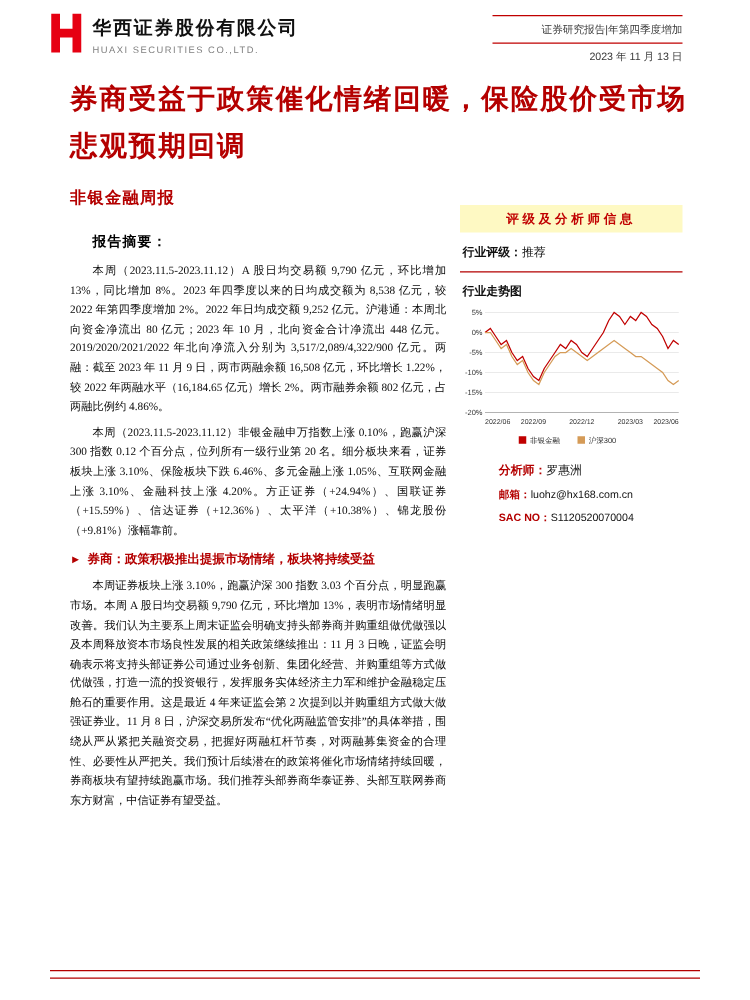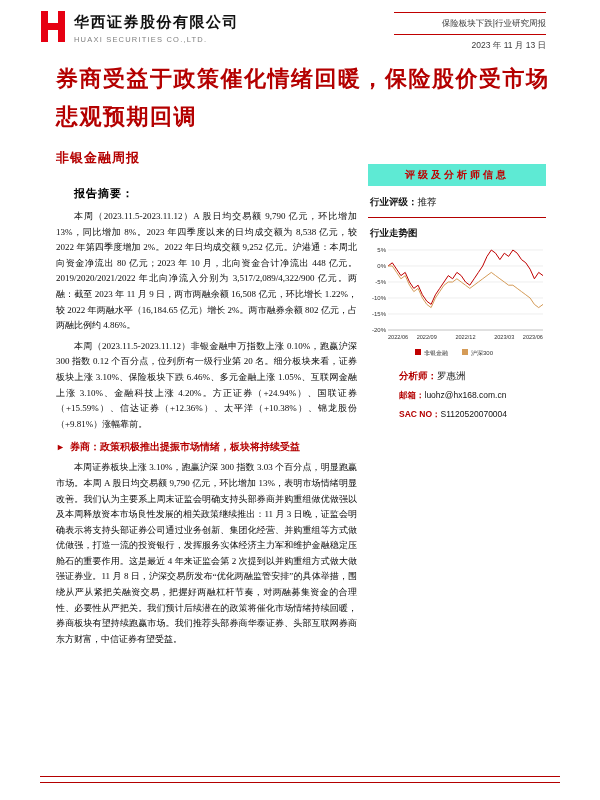--- a/index.html
+++ b/index.html
@@ -30,21 +30,21 @@
   .summary-heading{font-size:11px;font-weight:bold;letter-spacing:1px;padding-left:18px;
                    margin:0 0 8px 0;font-family:"Liberation Sans",sans-serif;}
   .body-p{font-size:9px;line-height:15.6px;text-align:justify;text-indent:2em;margin:0 0 5px 0;color:#0a0a0a;}
   .bullet-line{color:#b40000;font-weight:bold;font-size:10px;line-height:16px;margin:7px 0 5px 0;
                padding-left:18px;text-indent:-18px;text-align:justify;
                font-family:"Liberation Sans",sans-serif;}
   .bullet-arrow{margin-right:5px;font-size:9px;}
 
   
   .sidebar{position:absolute;left:368px;top:164px;width:178px;font-family:"Liberation Sans",sans-serif;}
-  .sb-band{background:#5eead4;color:#c00000;font-size:10px;font-weight:bold;text-align:center;
+  .sb-band{background:#fef9c3;color:#c00000;font-size:10px;font-weight:bold;text-align:center;
            letter-spacing:3px;padding:4px 0;}
   .sb-rating{font-size:9.5px;padding:10px 2px 8px;border-bottom:1px solid #b40000;color:#111;}
   .sb-rating .lab{font-weight:bold;}
   .sb-chart-title{font-size:9.5px;font-weight:bold;padding:9px 2px 4px;color:#111;}
   .sb-chart svg{display:block;}
   .analyst{margin-top:12px;font-size:9.5px;color:#111;}
   .an-row{margin-bottom:7px;margin-left:31px;}
   .an-row .lab{color:#b40000;font-weight:bold;}
   .an-small{font-size:8.5px;}
 
@@ -65,21 +65,21 @@
       <rect x="18" y="1" width="7" height="31" fill="#e60012"></rect>
       <rect x="6" y="13" width="14" height="7" fill="#e60012"></rect>
     </svg>
   </div>
   <div class="company">
     <div class="company-cn">华西证券股份有限公司</div>
     <div class="company-en">HUAXI SECURITIES CO.,LTD.</div>
   </div>
   <div class="hdr-right">
     <div class="rline"></div>
-    <div class="rpt">保险板块下跌|行业研究周报</div>
+    <div class="rpt">证券研究报告|年第四季度增加</div>
     <div class="rline"></div>
     <div class="rdate">2023 年 11 月 13 日</div>
   </div>
 
   <div class="title">券商受益于政策催化情绪回暖，保险股价受市场悲观预期回调</div>
   <div class="badge">非银金融周报</div>
 
   <div class="left-col">
     <div class="summary-heading">报告摘要：</div>
     <p class="body-p">本周（2023.11.5-2023.11.12）A 股日均交易额 9,790 亿元，环比增加 13%，同比增加 8%。2023 年四季度以来的日均成交额为 8,538 亿元，较 2022 年第四季度增加 2%。2022 年日均成交额 9,252 亿元。沪港通：本周北向资金净流出 80 亿元；2023 年 10 月，北向资金合计净流出 448 亿元。2019/2020/2021/2022 年北向净流入分别为 3,517/2,089/4,322/900 亿元。两融：截至 2023 年 11 月 9 日，两市两融余额 16,508 亿元，环比增长 1.22%，较 2022 年两融水平（16,184.65 亿元）增长 2%。两市融券余额 802 亿元，占两融比例约 4.86%。</p>

